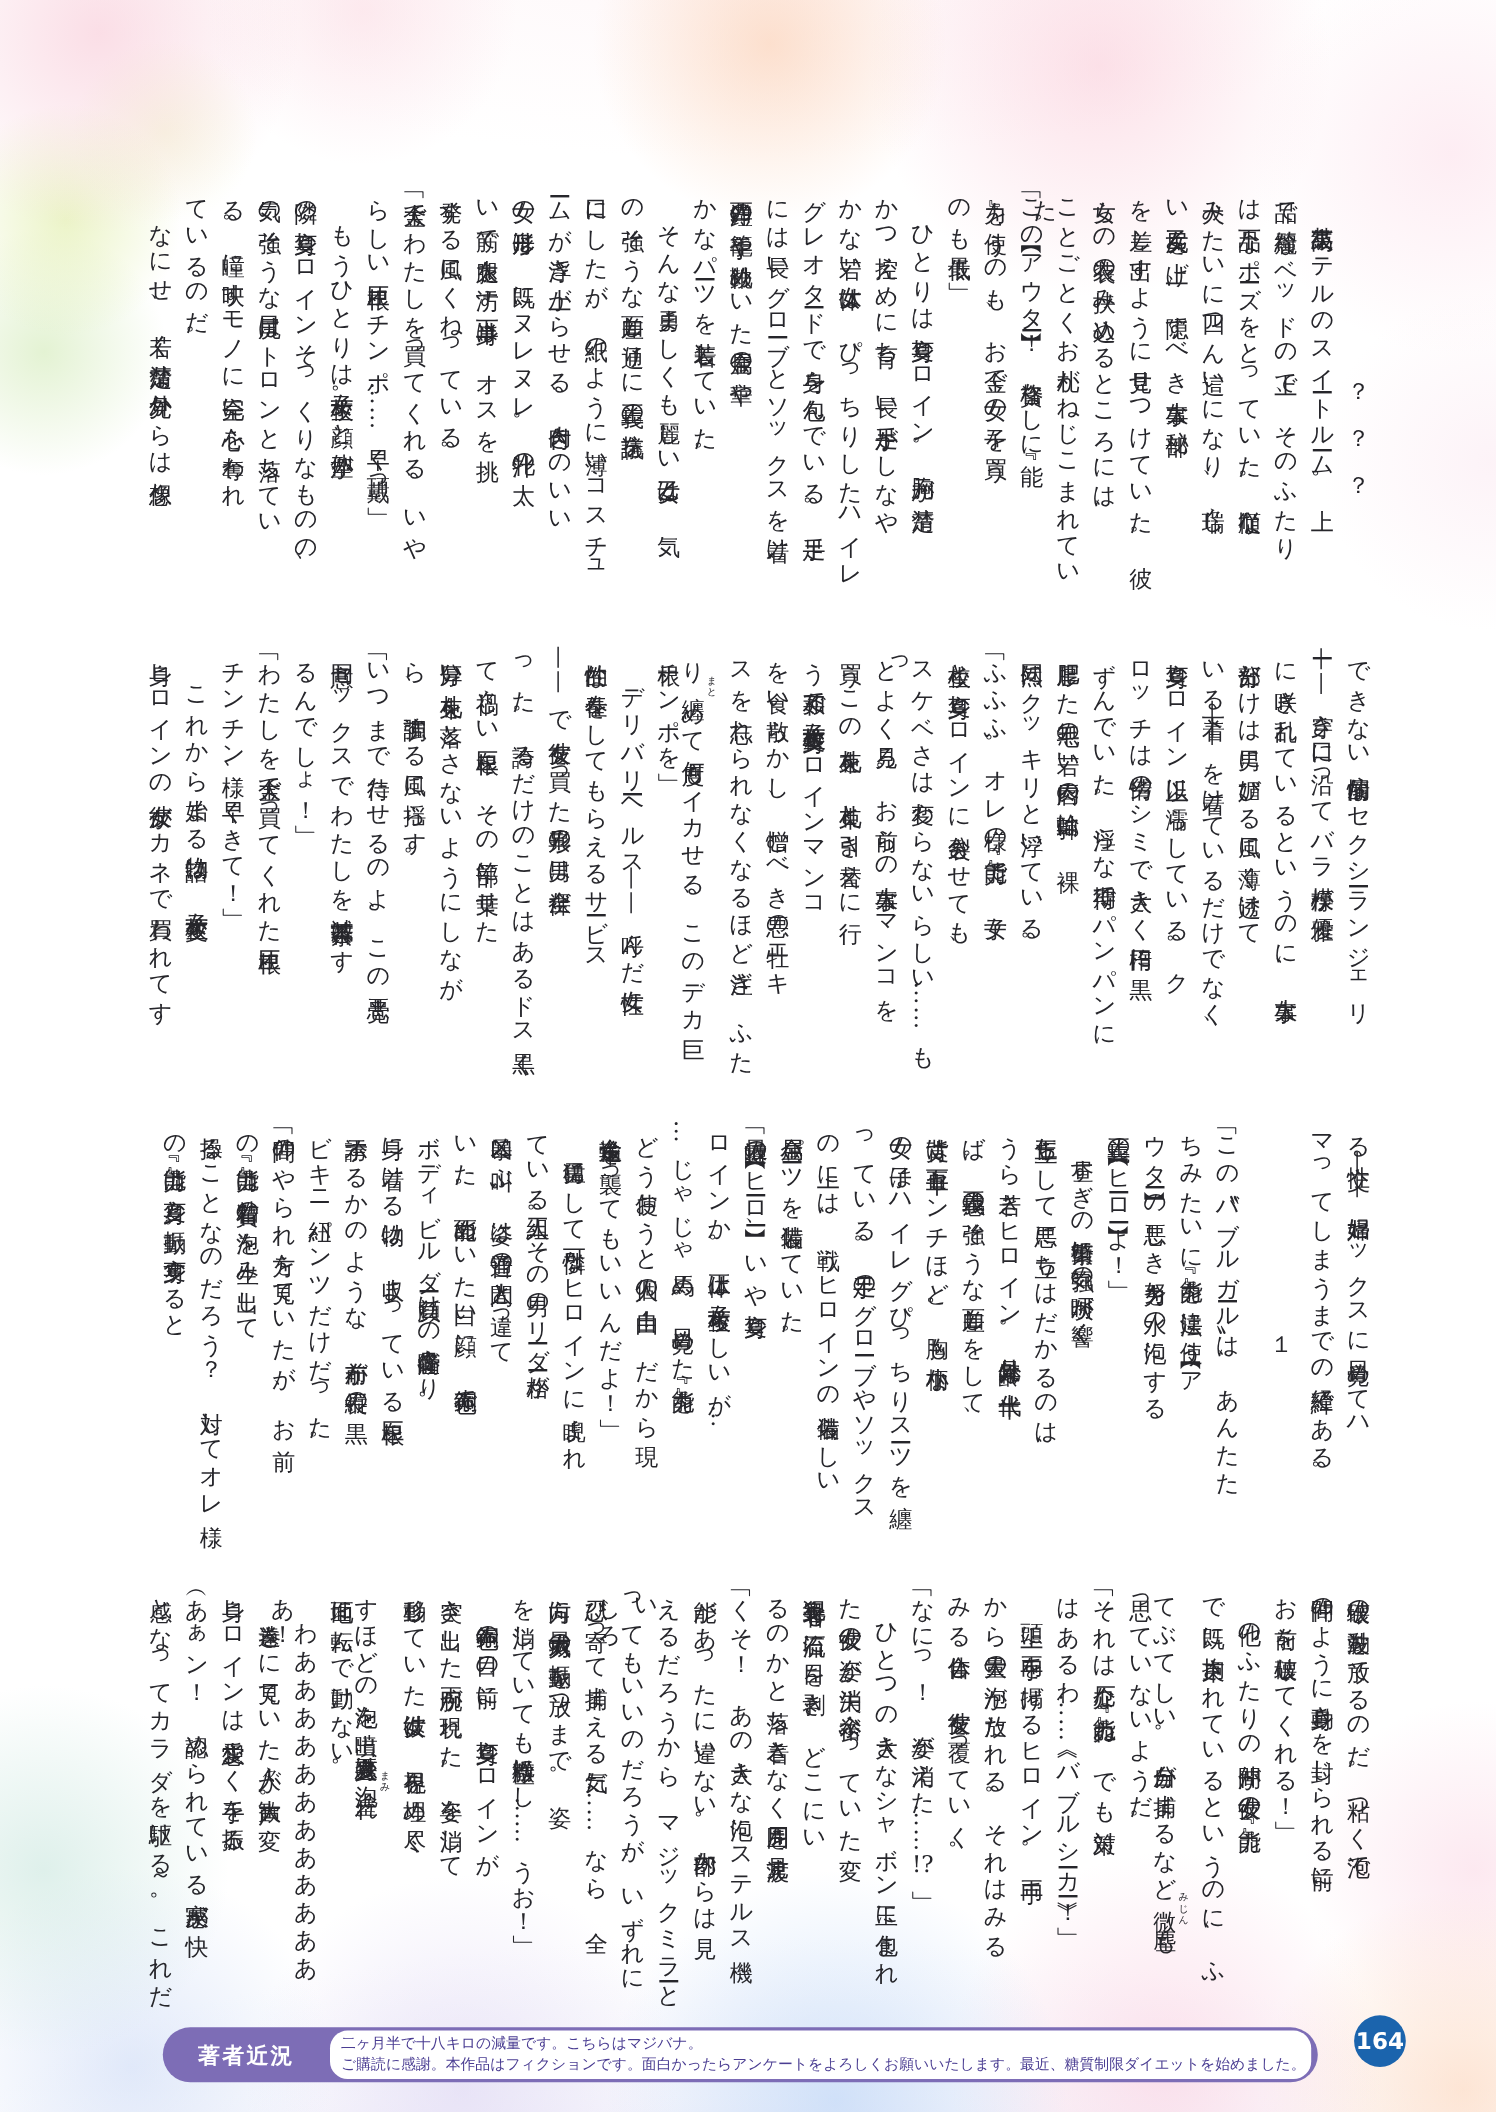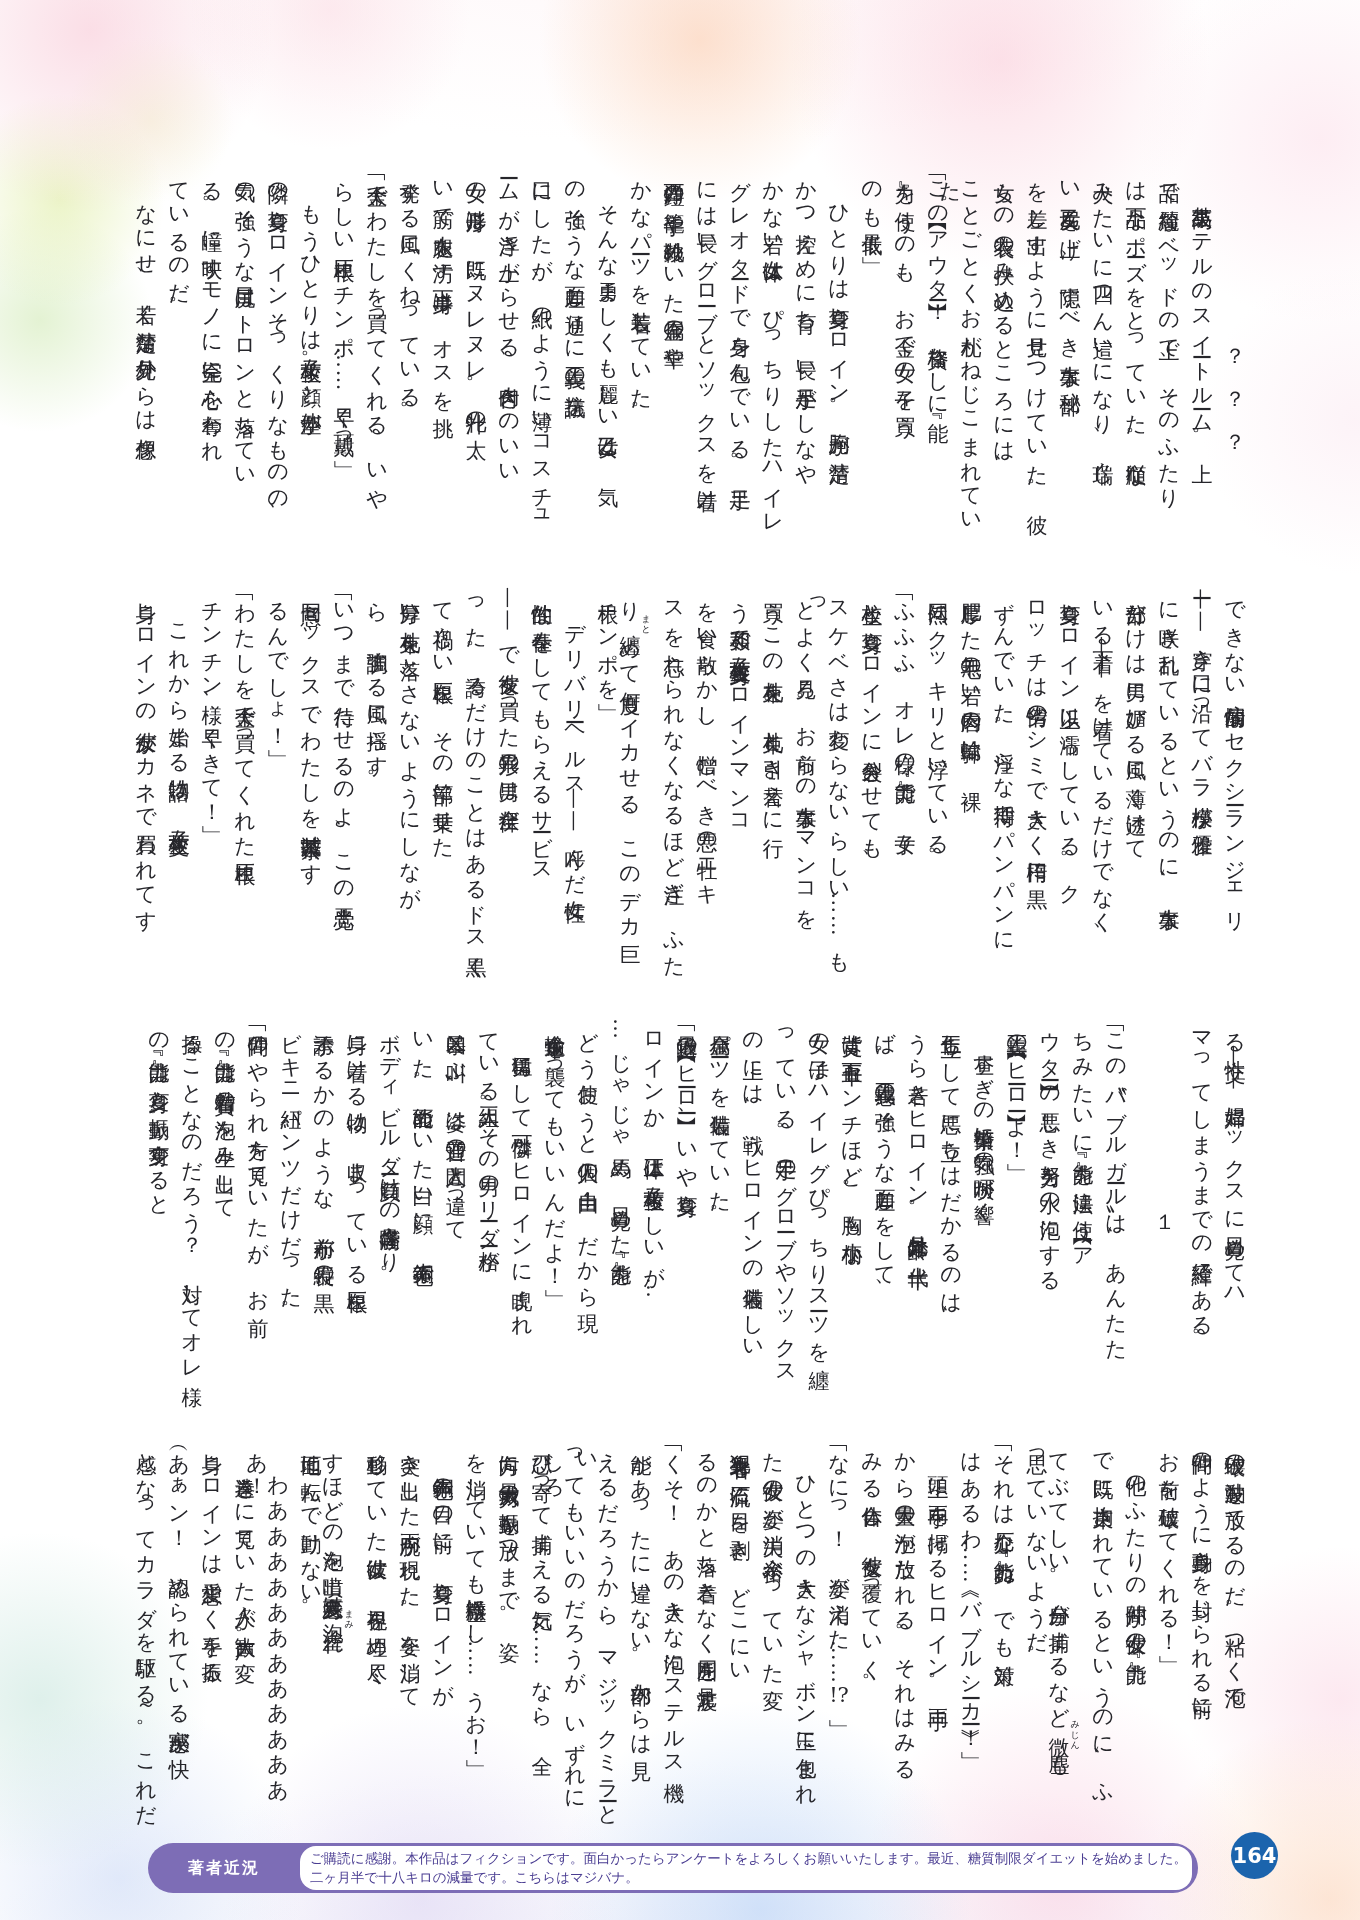--- a/index.html
+++ b/index.html
@@ -41,21 +41,21 @@
   .band .col.heading-1{padding-top:166px;letter-spacing:22px;}
   .band .col.heading-2{padding-top:182px;margin-left:28px;margin-right:16px;}
   ruby rt{font-size:9px;letter-spacing:0;font-family:"DejaVu Serif","Liberation Serif",serif;}
   .tcy{text-combine-upright:all;}
   .footer-bar{
     position:absolute;left:148px;top:1843px;width:1050px;height:50px;
     background:#7d6db6;border-radius:25px;
     display:flex;align-items:center;box-sizing:border-box;
   }
   .footer-label{
-    width:152px;text-align:center;color:#ffffff;font-weight:bold;font-size:16px;
+    width:152px;text-align:center;color:#ffffff;font-weight:bold;font-size:20px;
     font-family:"DejaVu Sans","Liberation Sans",sans-serif;letter-spacing:2px;
   }
   .footer-box{
     flex:1;background:#ffffff;border-radius:16px;margin:5px 6px 5px 0;
     padding:3px 10px;box-sizing:border-box;overflow:hidden;
   }
   .footer-box .fline{
     font-size:13.5px;line-height:19px;color:#4a3d92;white-space:nowrap;
     font-family:"DejaVu Sans","Liberation Sans",sans-serif;
   }
@@ -208,20 +208,20 @@
     <div class="col">　わあああああああああああああ！</div>
     <div class="col">　遠巻きに見ていた人々が大歓声。変</div>
     <div class="col">身ヒロインは愛想よく手を振る。</div>
     <div class="col">（あぁン！　認められている実感が快</div>
     <div class="col">感となってカラダを駆ける～。これだ</div>
   </div>
 
 <div class="footer-bar">
   <div class="footer-label">著者近況</div>
   <div class="footer-box">
+    <div class="fline">二ヶ月半で十八キロの減量です。こちらはマジバナ。</div>
     <div class="fline">ご購読に感謝。本作品はフィクションです。面白かったらアンケートをよろしくお願いいたします。最近、糖質制限ダイエットを始めました。</div>
-    <div class="fline">二ヶ月半で十八キロの減量です。こちらはマジバナ。</div>
   </div>
 </div>
 
 <div class="page-badge">
   <span>164</span>
 </div>
 
 </body></html>

